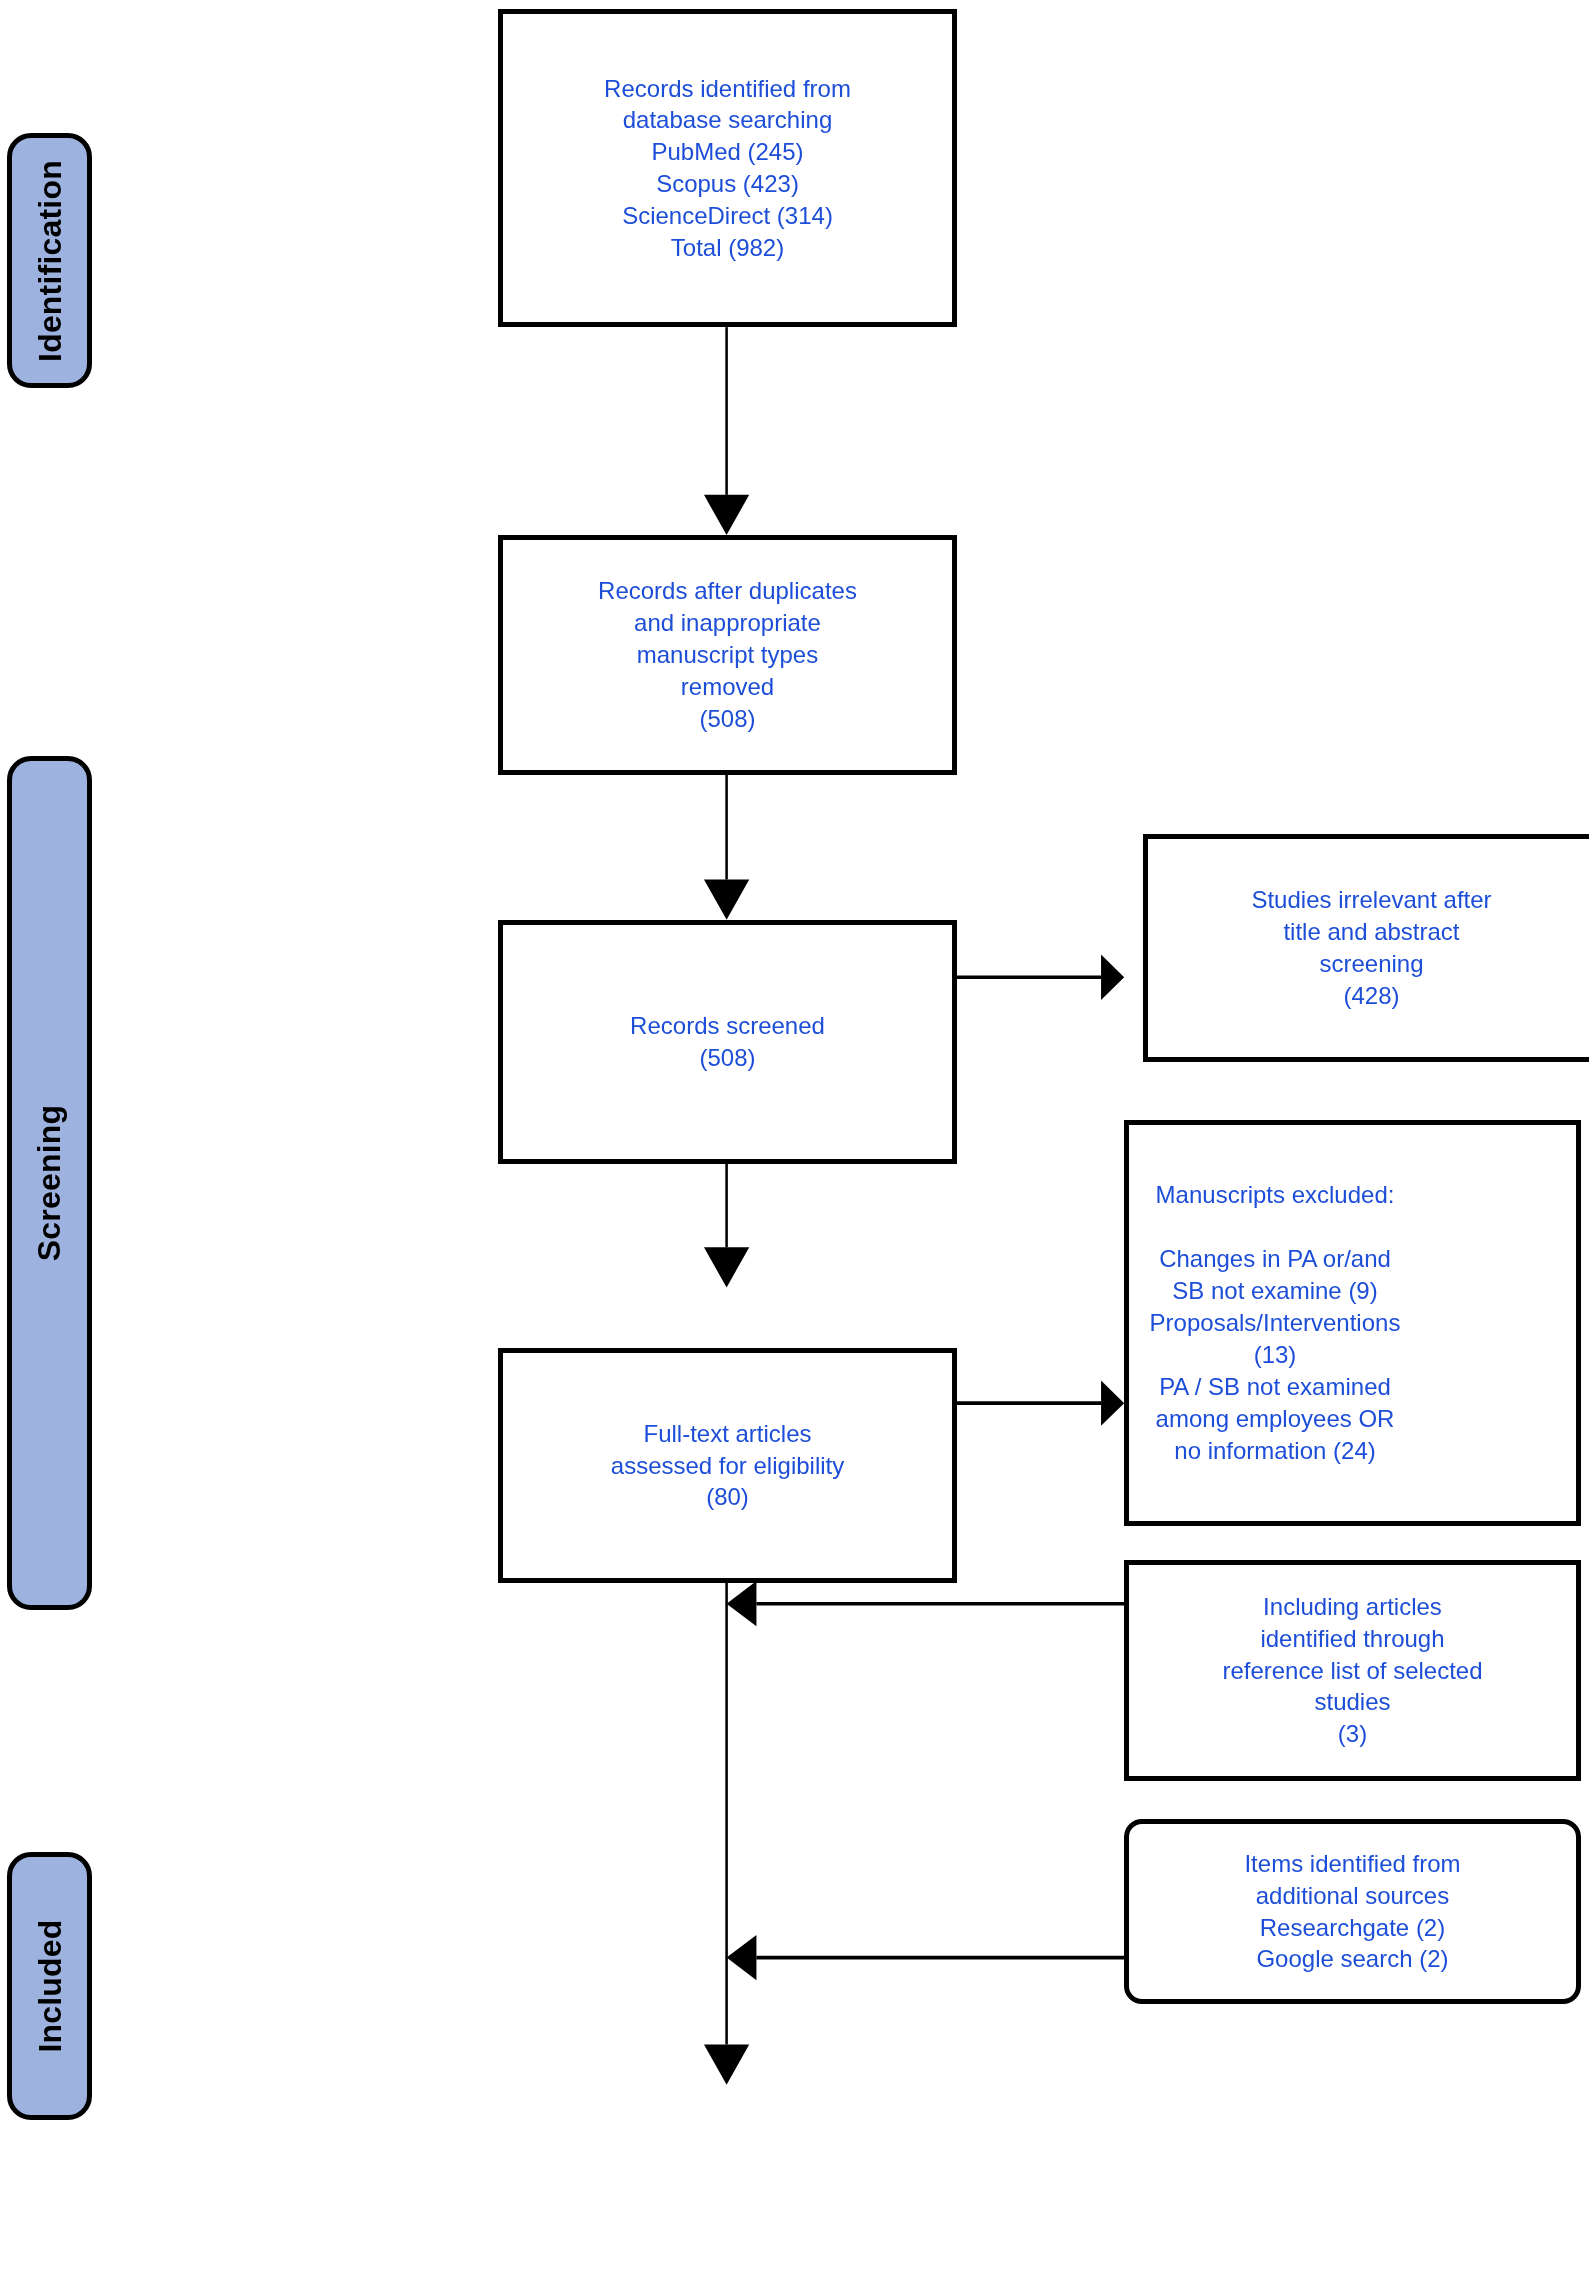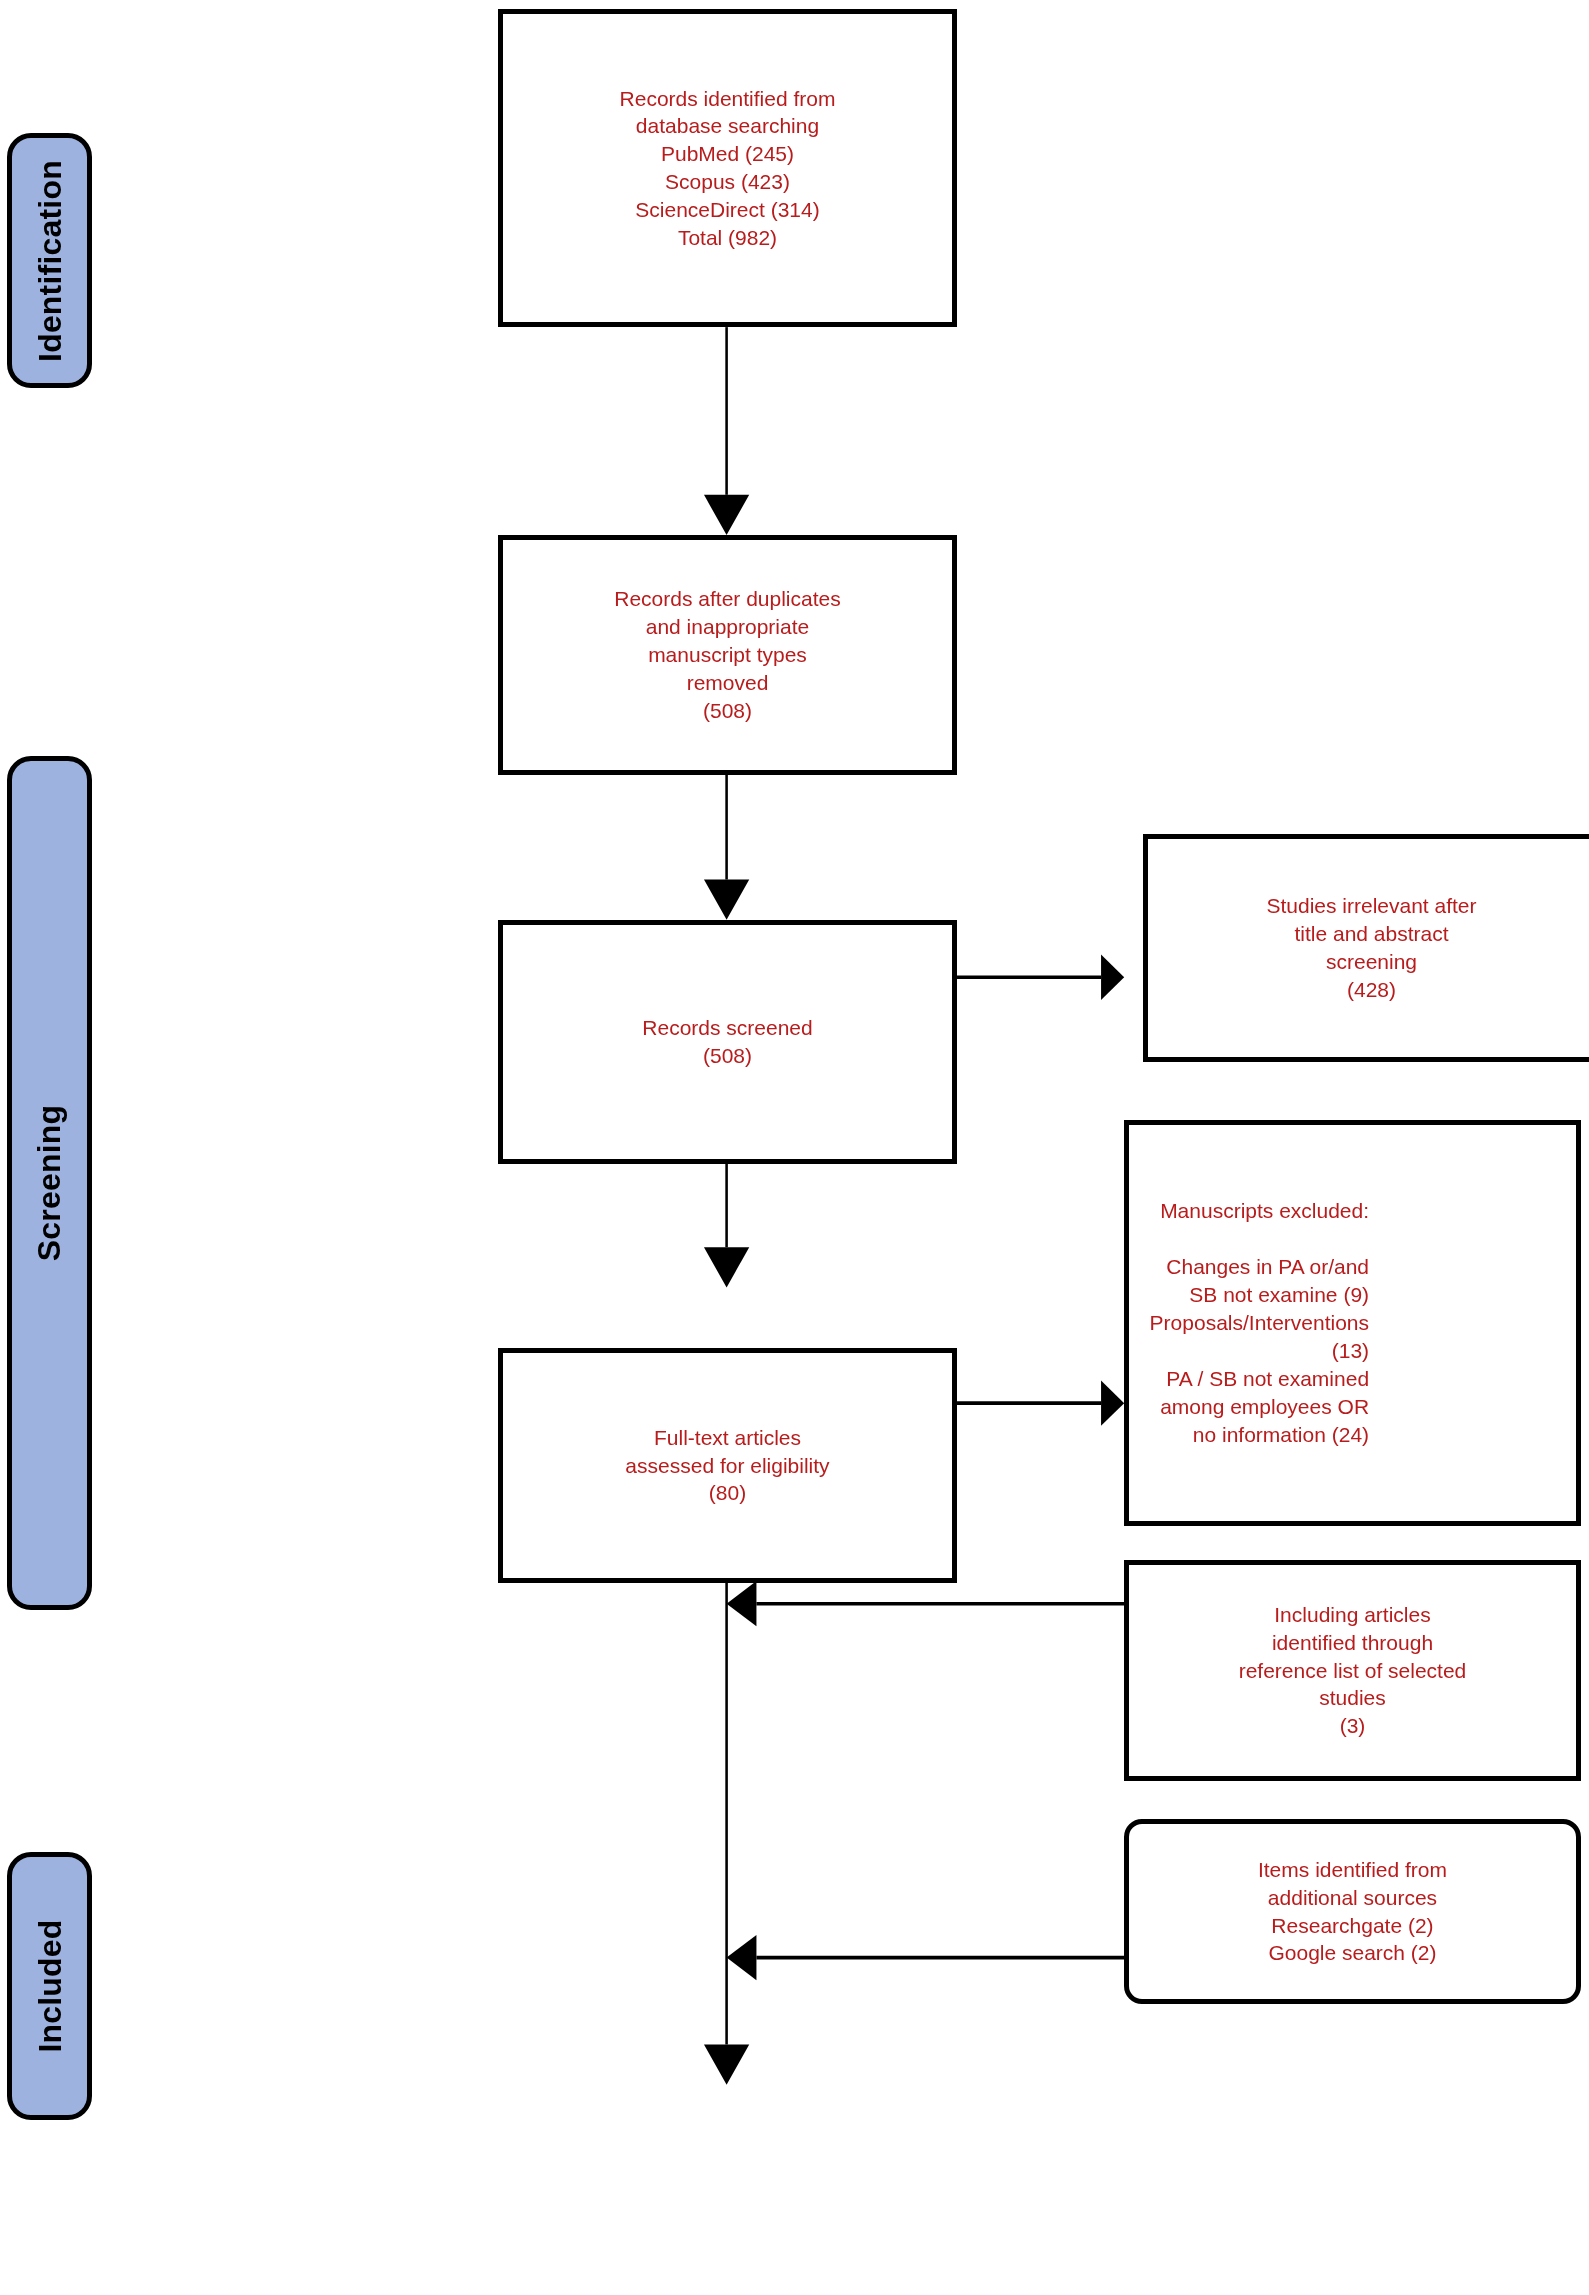--- a/index.html
+++ b/index.html
@@ -56,28 +56,28 @@
     display: flex;
     align-items: center;
     justify-content: center;
     padding: 0 13.4px;
   }
   .flow-box.align-left {
     justify-content: flex-start;
     padding-left: 20.6px;
   }
   .box-text {
-    font-size: 21px;
+    font-size: 24px;
     line-height: 1.33;
-    color: #b91c1c;
+    color: #1d4ed8;
     text-align: center;
     white-space: pre-line;
   }
   .flow-box.align-left .box-text {
-    text-align: right;
+    text-align: center;
   }
 </style>
 </head>
 <body>
 
 <div id="diagram-root">
 
   <svg id="flow-svg" viewBox="0 0 3090 4462" aria-hidden="true">
     <defs>
       <marker id="arrow-down" markerWidth="10" markerHeight="9" refX="5" refY="9" orient="auto" markerUnits="userSpaceOnUse">

